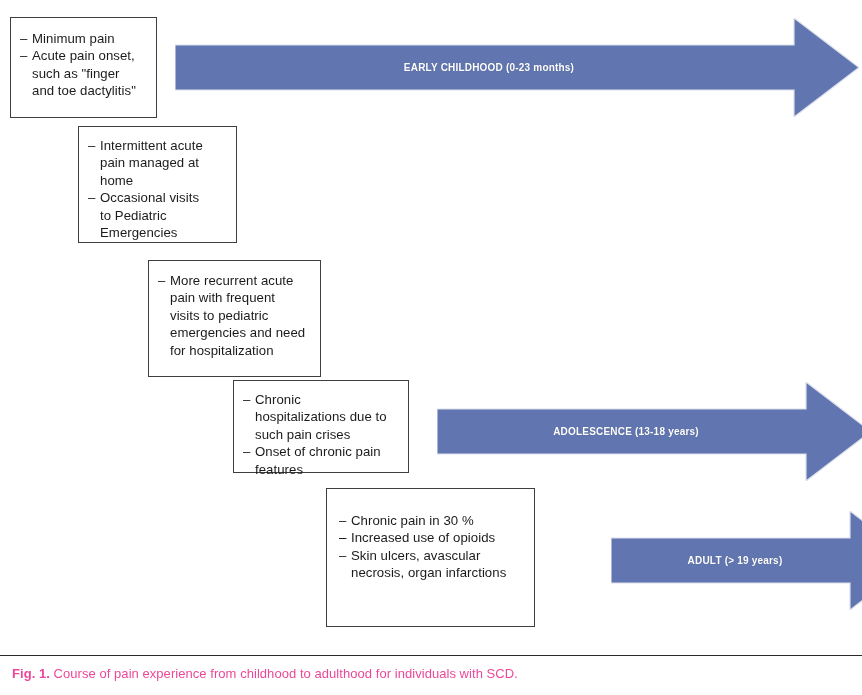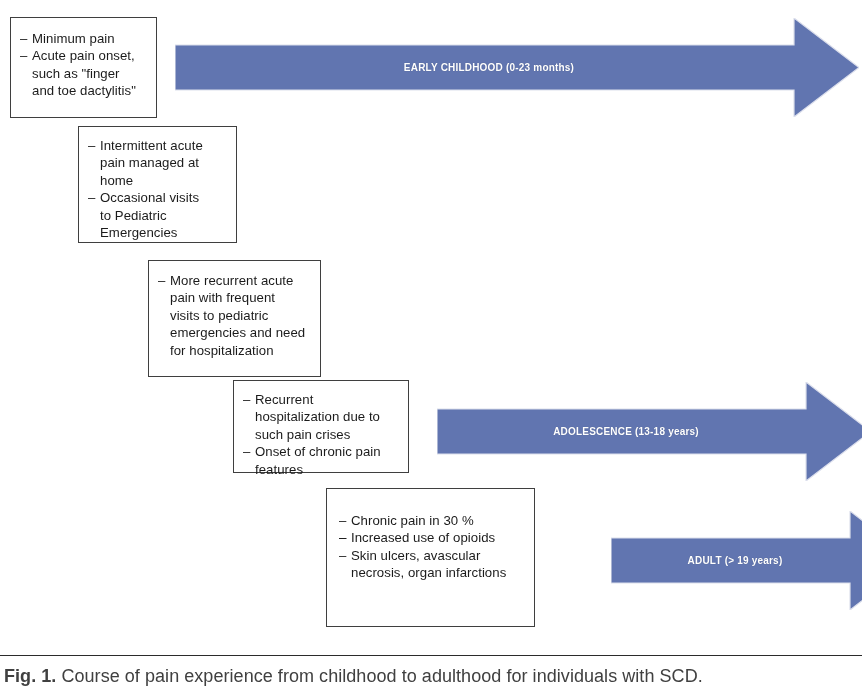--- a/index.html
+++ b/index.html
@@ -89,24 +89,24 @@
   .caption-rule {
     position: absolute;
     left: 0;
     right: 0;
     top: 655px;
     height: 1.4px;
     background: #2b2b2b;
   }
   .caption {
     position: absolute;
-    left: 4px;
+    left: 12px;
     top: 666px;
-    font-size: 18px;
-    color: #404040;
+    font-size: 13px;
+    color: #ec4899;
     letter-spacing: 0.05px;
     white-space: nowrap;
   }
   .caption .fig-no {
     font-weight: bold;
   }
 </style>
 </head>
 <body>
 
@@ -184,22 +184,22 @@
           <span>emergencies and need</span><br>
           <span>for hospitalization</span>
         </li>
       </ul>
     </div>
 
     <div class="callout" style="left:233px; top:380px; width:176px; height:93px; padding:10px 8px 0 9px;">
       <ul>
         <li>
           <span class="dash">–</span>
-          <span>Recurrent</span><br>
-          <span>hospitalization due to</span><br>
+          <span>Chronic</span><br>
+          <span>hospitalizations due to</span><br>
           <span>such pain crises</span>
         </li>
         <li>
           <span class="dash">–</span>
           <span>Onset of chronic pain</span><br>
           <span>features</span>
         </li>
       </ul>
     </div>
 

